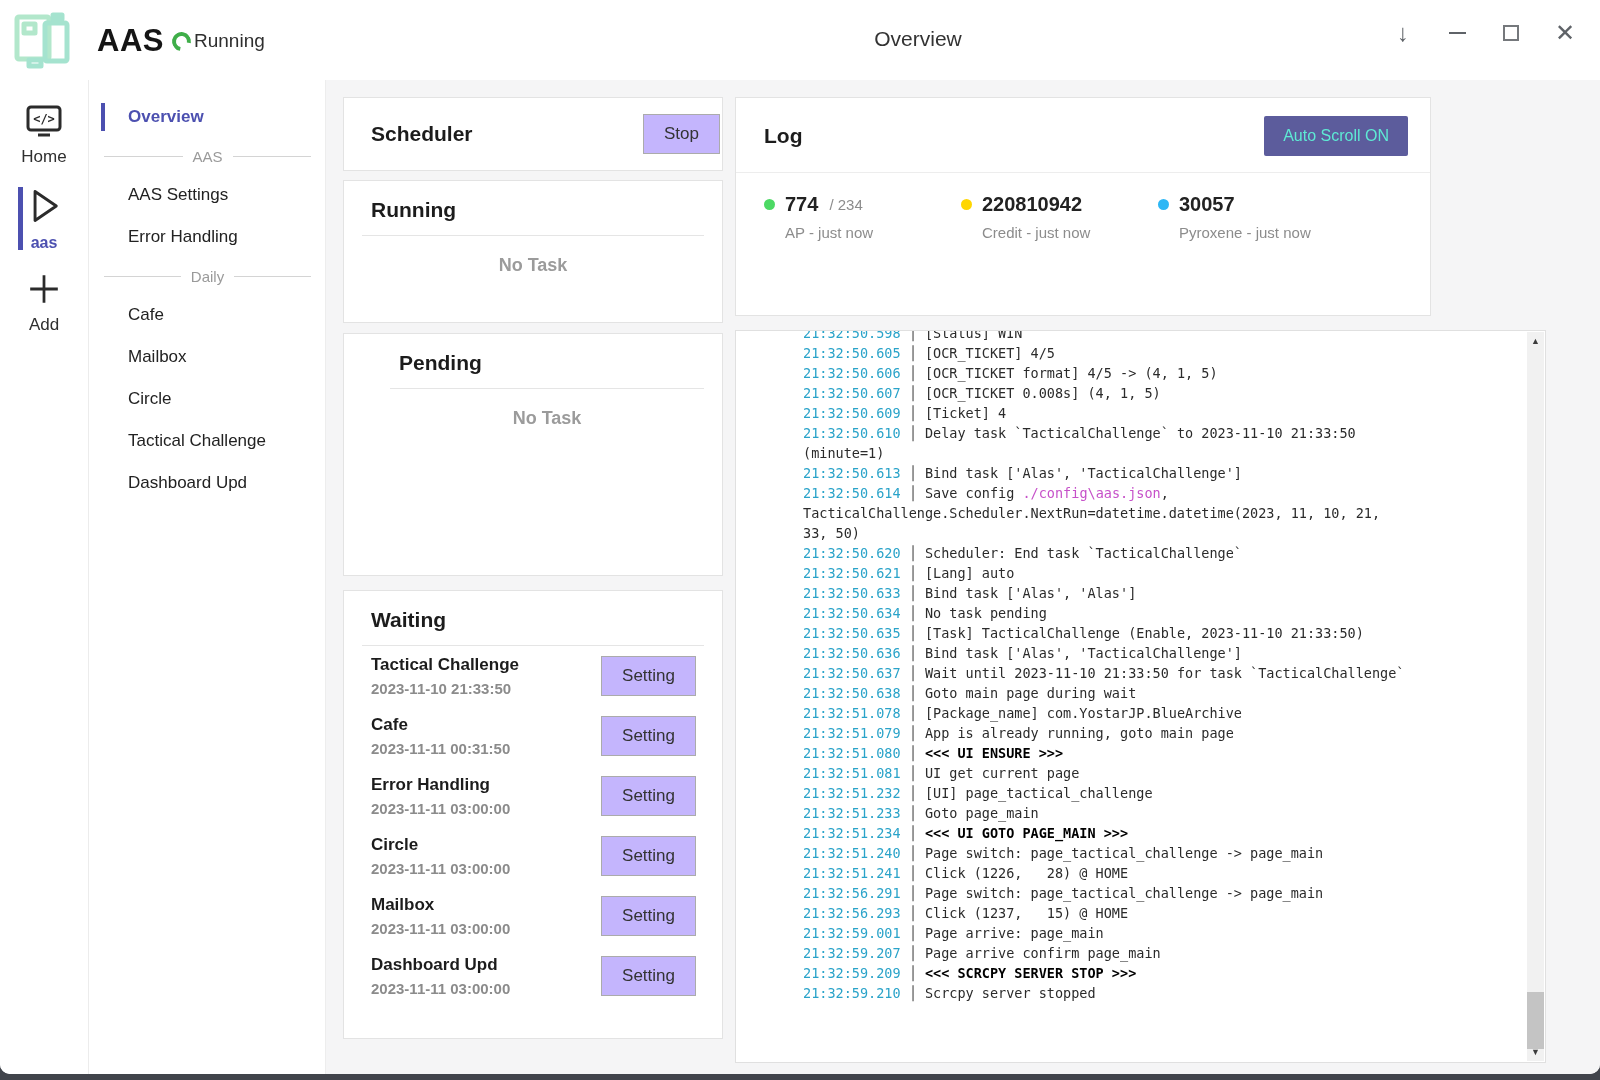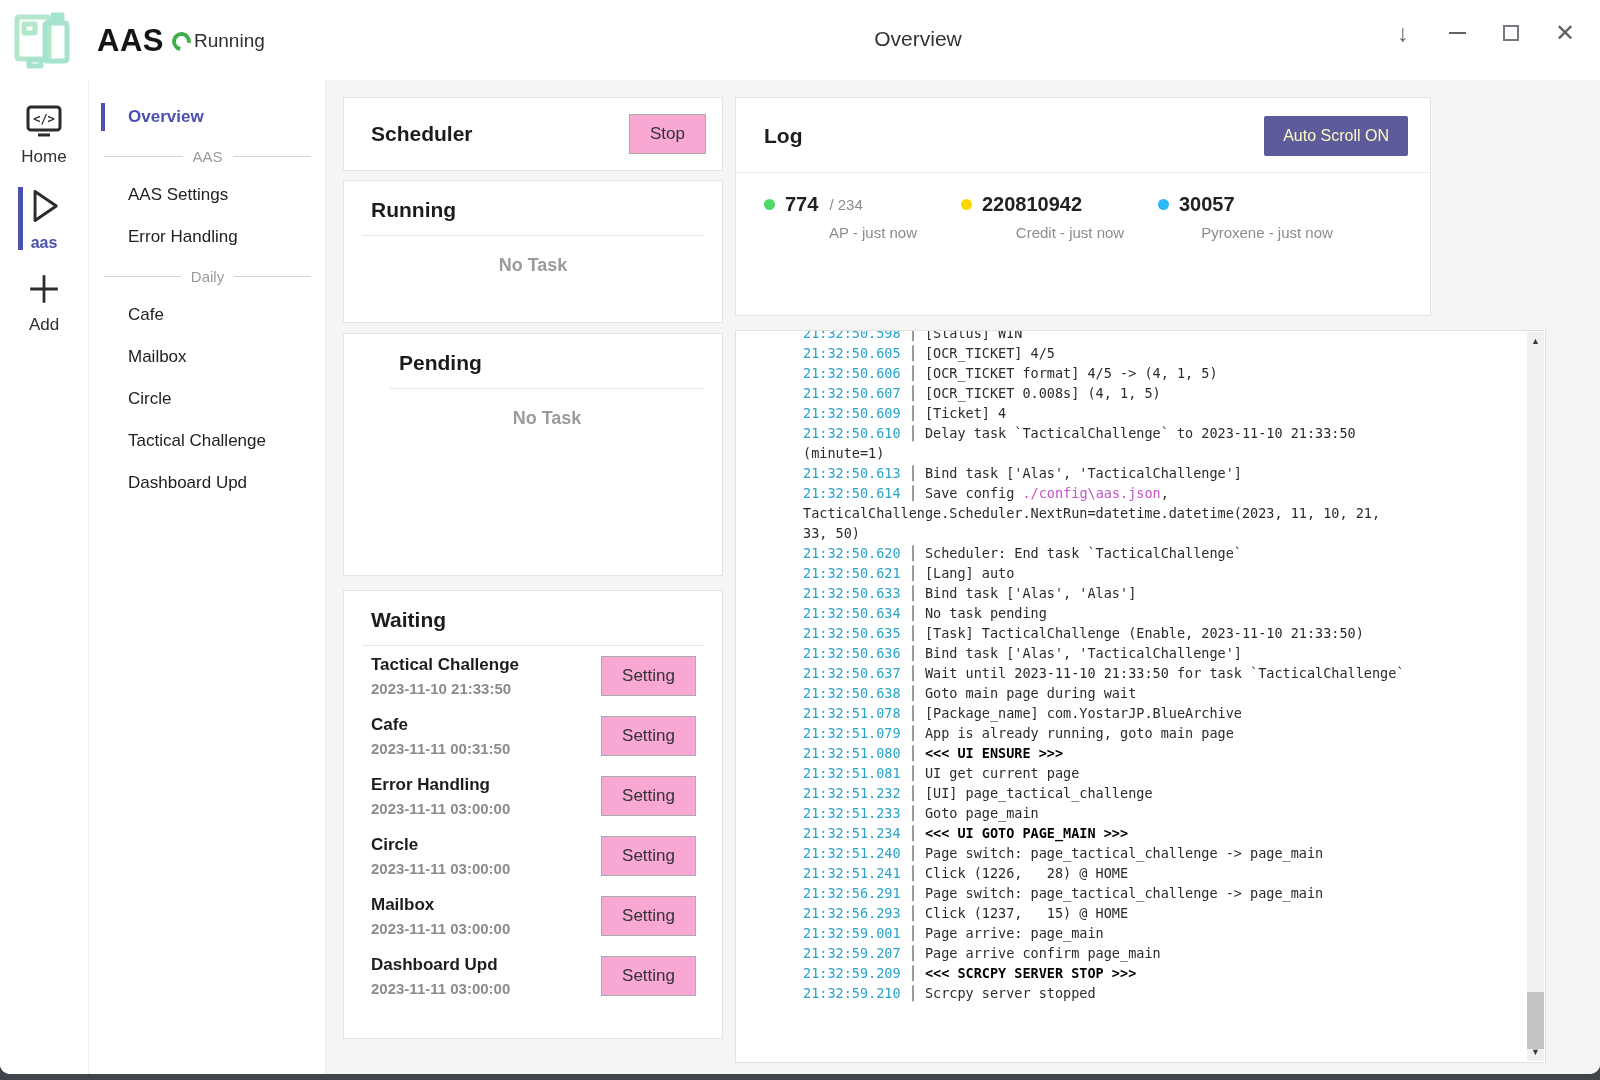--- a/index.html
+++ b/index.html
@@ -39,44 +39,44 @@
   .menu-item { position:relative; height:42px; display:flex; align-items:center; padding-left:38px; font-size:17px; color:#222; cursor:pointer; }
   .menu-item.active { color:var(--accent,#4c50b0); font-weight:700; }
   .menu-item.active::before { content:""; position:absolute; left:11px; top:7px; bottom:7px; width:4px; background:var(--accent,#4c50b0); }
   .menu-divider { height:36px; display:flex; align-items:center; gap:10px; padding:0 14px; color:#9a9a9a; font-size:15px; }
   .divider-line { flex:1; height:1px; background:#d4d4d4; }
 
   
   .main { position:absolute; top:80px; left:326px; right:0; bottom:0; background:#f5f5f6; }
   .card { position:absolute; background:#fff; border:1px solid #e3e3e3; }
   .card-title { font-size:21px; font-weight:700; color:#1c1c1c; }
-  .btn { padding:9px 20px; font-size:17px; color:#333; background:#f9a8d4; border:1px solid #ababab; cursor:pointer; font-family:inherit; }
-
-  #card-scheduler { left:17px; top:17px; width:380px; height:74px; display:flex; align-items:center; justify-content:space-between; padding:0 16px 0 27px; }
+  .btn { padding:9px 20px; font-size:17px; color:#333; background:#c4b5fd; border:1px solid #ababab; cursor:pointer; font-family:inherit; }
+
+  #card-scheduler { left:17px; top:17px; width:380px; height:74px; display:flex; align-items:center; justify-content:space-between; padding:0 2px 0 27px; }
   #card-running  { left:17px; top:100px; width:380px; height:143px; }
   #card-pending  { left:17px; top:253px; width:380px; height:243px;padding-left:28px; }
   #card-waiting  { left:17px; top:510px; width:380px; height:449px; }
   .card-head { margin:0 18px; padding:17px 9px 13px; border-bottom:1px solid #e5e5e5; }
   .no-task { margin-top:19px; text-align:center; color:#9b9b9b; font-size:18px; font-weight:600; }
 
   .wait-row { display:flex; align-items:center; justify-content:space-between; padding:9px 26px 9px 27px; }
   .wait-name { font-size:17px; font-weight:700; color:#1c1c1c; }
   .wait-time { font-size:15px; font-weight:700; color:#8b8b8b; margin-top:5px; }
 
   
   #card-log { left:409px; top:17px; width:696px; height:219px; }
   .log-head { display:flex; align-items:center; justify-content:space-between; padding:18px 22px 16px 28px; border-bottom:1px solid #ededed; }
-  .autoscroll-btn { background:var(--autoscroll,#5c5c9c); color:#fef9c3; border:none; font-size:16px; padding:11px 19px; border-radius:2px; cursor:pointer; font-family:inherit; }
+  .autoscroll-btn { background:var(--autoscroll,#5c5c9c); color:#5eead4; border:none; font-size:16px; padding:11px 19px; border-radius:2px; cursor:pointer; font-family:inherit; }
   .stats { display:flex; padding:20px 0 0 28px; }
   .stat { width:197px; }
   .stat-top { display:flex; align-items:center; gap:10px; }
   .stat-dot { width:11px; height:11px; border-radius:50%; background:#ccc; }
   .stat-value { font-size:20px; font-weight:700; color:#222;text-align:center; }
   .stat-suffix { font-size:15px; color:#8c8c8c; margin-left:1px; }
-  .stat-label { margin-top:8px; font-size:15px; color:#8c8c8c; padding-left:21px;text-align:center; }
+  .stat-label { margin-top:8px; font-size:15px; color:#8c8c8c; padding-left:21px; }
 
   
   #log-viewer { position:absolute; left:409px; top:250px; width:811px; height:733px; background:#fff; border:1px solid #e0e0e0; overflow:hidden; }
   .log-content { margin:-8px 26px 0 10px; font-family:"DejaVu Sans Mono", monospace; font-size:13.5px; line-height:20px; color:#2b2b2b; }
   .log-line { white-space:pre-wrap; padding-left:57px; text-indent:-57px; }
   .log-level { display:inline-block; width:57px; color:var(--lv,#2e5fa3); }
   .log-time { color:var(--tm,#2aa3c9);text-align:center; }
   .log-pipe { color:#444; }
   .log-path { color:var(--path,#c651c9); }
   .log-bold .log-msg { font-weight:bold; color:#000; }

